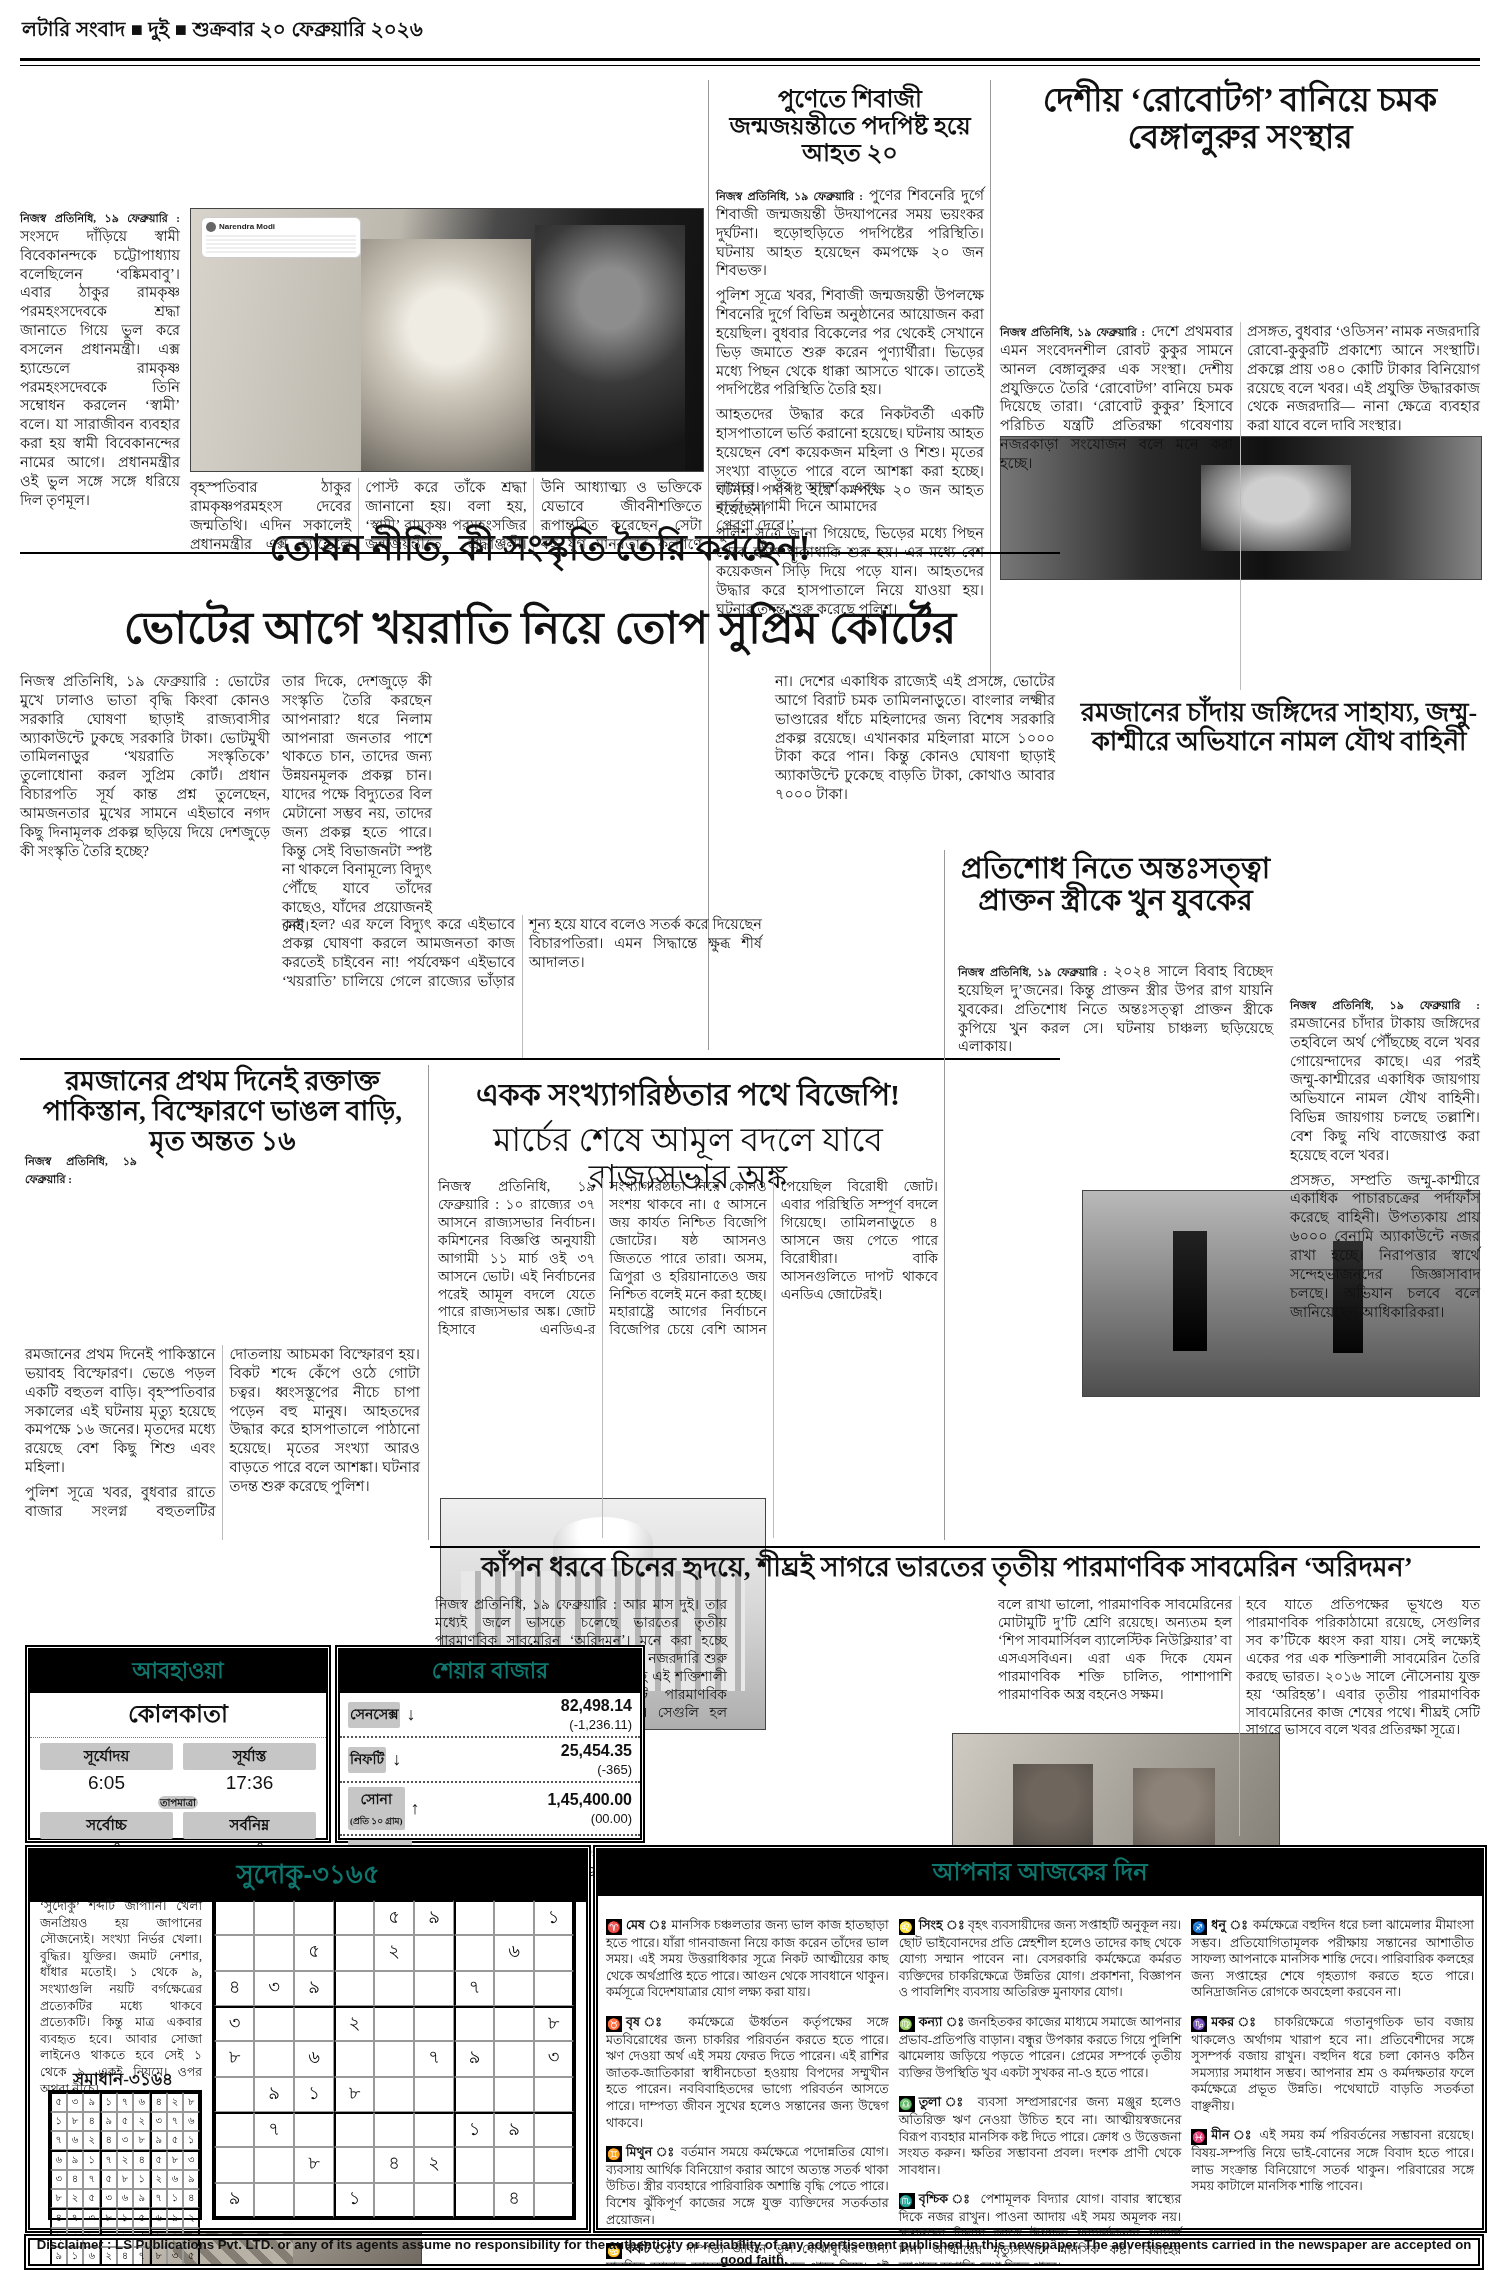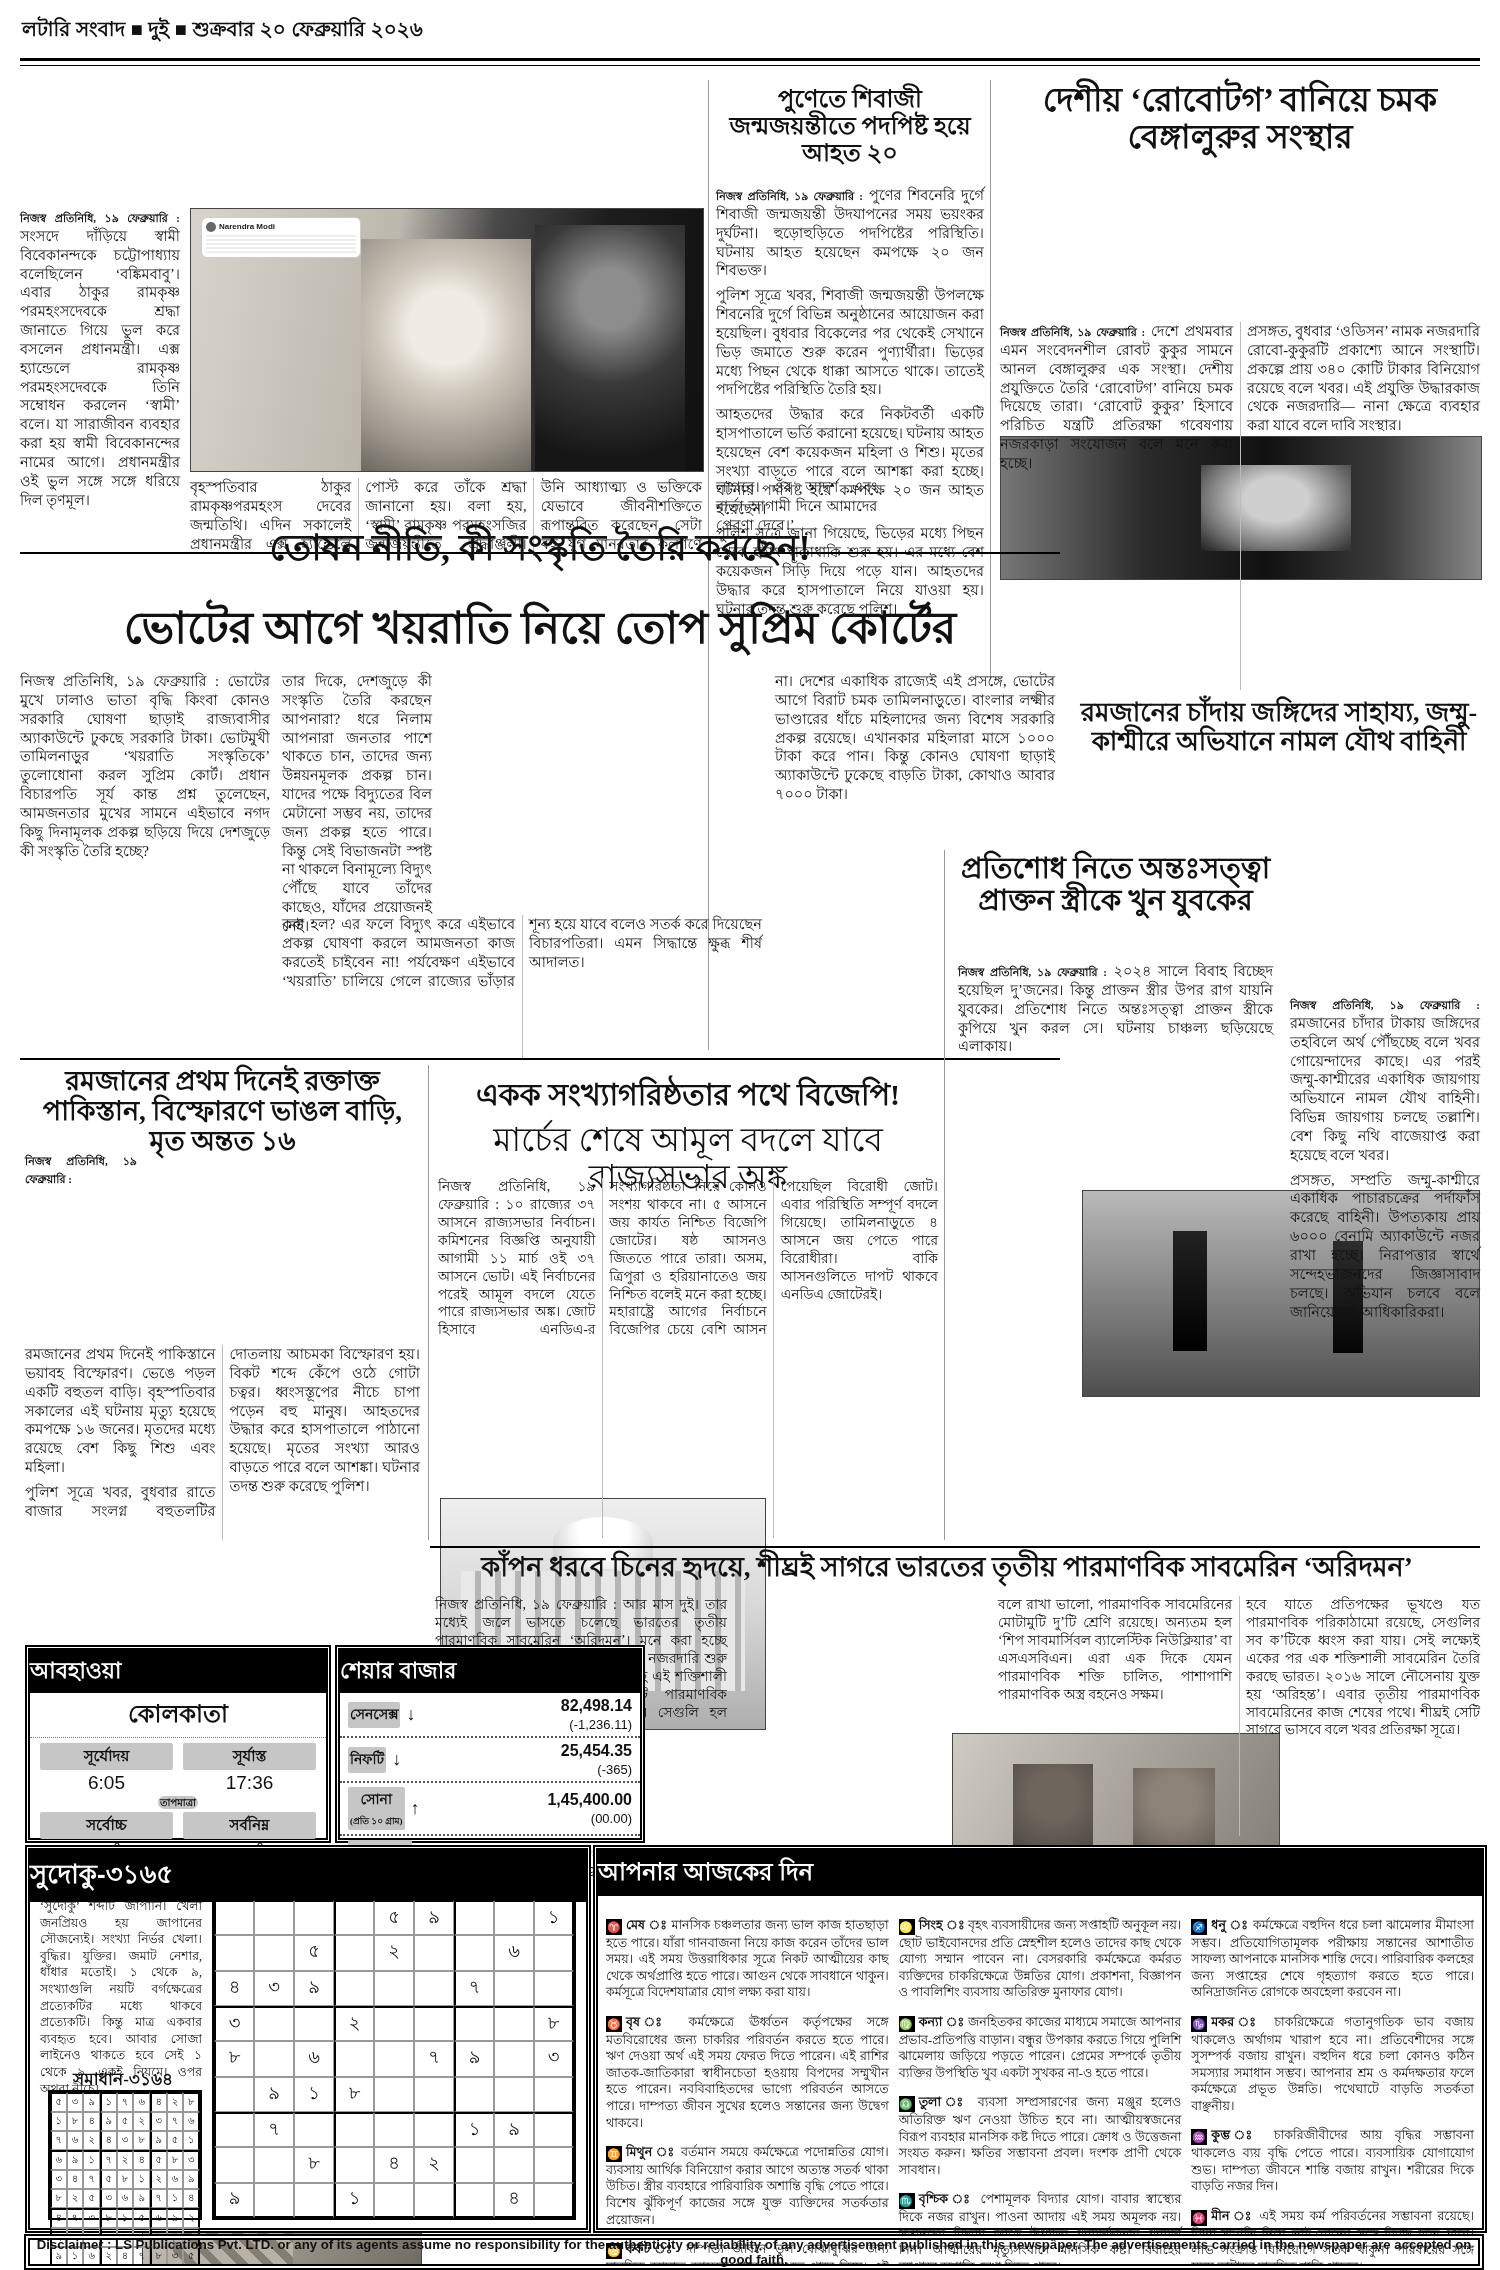--- a/index.html
+++ b/index.html
@@ -12,21 +12,21 @@
   .byline{font-weight:bold;}
   .cols2{column-count:2;column-gap:14px;column-rule:1px solid #bbb;}
   .cols3{column-count:3;column-gap:14px;column-rule:1px solid #bbb;}
   .ph{background:#888;position:relative;border:1px solid #444;}
   .vline{width:0;border-left:1px solid #999;}
   .hline{height:0;border-top:2px solid #000;}
   
   .masthead{font-family:"Liberation Sans","DejaVu Sans",sans-serif;font-weight:bold;font-size:20px;}
   .toprule{border-top:3px solid #000;border-bottom:1px solid #000;height:4px;}
   
-  .blackbar{background:#000;color:#ffffff;font-weight:bold;
+  .blackbar{background:#000;color:#0f766e;font-weight:bold;text-align:center;
             font-family:"Liberation Sans","DejaVu Sans",sans-serif;}
   .infobox{border:2px solid #000;box-shadow:0 0 0 1px #fff,0 0 0 3px #000;background:#fff;}
   .pill{background:#c6c6c6;font-weight:bold;text-align:center;border-radius:2px;padding:1px 2px;}
   .mrow{display:flex;align-items:center;gap:6px;padding:4px 8px;border-bottom:2px dotted #555;}
   .mrow:last-child{border-bottom:none;}
   .mval{margin-left:auto;text-align:right;font-family:"Liberation Sans","DejaVu Sans",sans-serif;
         font-weight:bold;font-size:16px;line-height:1.1;}
   .mchg{font-weight:normal;font-size:13px;}
   .arrow{font-size:18px;font-weight:bold;}
   
@@ -389,21 +389,20 @@
       </div>
       <div class="h-col">
         <p class="h-entry"><span class="zicon">♌</span><b>সিংহ ঃ</b> <span>বৃহৎ ব্যবসায়ীদের জন্য সপ্তাহটি অনুকূল নয়। ছোট ভাইবোনদের প্রতি স্নেহশীল হলেও তাদের কাছ থেকে যোগ্য সম্মান পাবেন না। বেসরকারি কর্মক্ষেত্রে কর্মরত ব্যক্তিদের চাকরিক্ষেত্রে উন্নতির যোগ। প্রকাশনা, বিজ্ঞাপন ও পাবলিশিং ব্যবসায় অতিরিক্ত মুনাফার যোগ।</span></p>
         <p class="h-entry"><span class="zicon">♍</span><b>কন্যা ঃ</b> <span>জনহিতকর কাজের মাধ্যমে সমাজে আপনার প্রভাব-প্রতিপত্তি বাড়ান। বন্ধুর উপকার করতে গিয়ে পুলিশি ঝামেলায় জড়িয়ে পড়তে পারেন। প্রেমের সম্পর্কে তৃতীয় ব্যক্তির উপস্থিতি খুব একটা সুখকর না-ও হতে পারে।</span></p>
         <p class="h-entry"><span class="zicon">♎</span><b>তুলা ঃ</b> <span>ব্যবসা সম্প্রসারণের জন্য মঞ্জুর হলেও অতিরিক্ত ঋণ নেওয়া উচিত হবে না। আত্মীয়স্বজনের বিরূপ ব্যবহার মানসিক কষ্ট দিতে পারে। ক্রোধ ও উত্তেজনা সংযত করুন। ক্ষতির সম্ভাবনা প্রবল। দংশক প্রাণী থেকে সাবধান।</span></p>
         <p class="h-entry"><span class="zicon">♏</span><b>বৃশ্চিক ঃ</b> <span>পেশামূলক বিদ্যার যোগ। বাবার স্বাস্থ্যের দিকে নজর রাখুন। পাওনা আদায় এই সময় অমূলক নয়। সন্তানদের বিদ্যায় আগে উপযুক্ত পরামর্শদাতার পরামর্শ নিন। আত্মীয়ের মৃত্যুসংবাদে মানসিক কষ্ট। বিবাহের ব্যাপারে অশান্তি দেখা দিতে পারে।</span></p>
       </div>
       <div class="h-col">
         <p class="h-entry"><span class="zicon">♐</span><b>ধনু ঃ</b> <span>কর্মক্ষেত্রে বহুদিন ধরে চলা ঝামেলার মীমাংসা সম্ভব। প্রতিযোগিতামূলক পরীক্ষায় সন্তানের আশাতীত সাফল্য আপনাকে মানসিক শান্তি দেবে। পারিবারিক কলহের জন্য সপ্তাহের শেষে গৃহত্যাগ করতে হতে পারে। অনিদ্রাজনিত রোগকে অবহেলা করবেন না।</span></p>
         <p class="h-entry"><span class="zicon">♑</span><b>মকর ঃ</b> <span>চাকরিক্ষেত্রে গতানুগতিক ভাব বজায় থাকলেও অর্থাগম খারাপ হবে না। প্রতিবেশীদের সঙ্গে সুসম্পর্ক বজায় রাখুন। বহুদিন ধরে চলা কোনও কঠিন সমস্যার সমাধান সম্ভব। আপনার শ্রম ও কর্মদক্ষতার ফলে কর্মক্ষেত্রে প্রভূত উন্নতি। পথেঘাটে বাড়তি সতর্কতা বাঞ্ছনীয়।</span></p>
-        <p class="h-entry"><span class="zicon">♒</span><b>কুম্ভ ঃ</b> <span>চাকরিজীবীদের আয় বৃদ্ধির সম্ভাবনা থাকলেও ব্যয় বৃদ্ধি পেতে পারে। ব্যবসায়িক যোগাযোগ শুভ। দাম্পত্য জীবনে শান্তি বজায় রাখুন। শরীরের দিকে বাড়তি নজর দিন।</span></p>
         <p class="h-entry"><span class="zicon">♓</span><b>মীন ঃ</b> <span>এই সময় কর্ম পরিবর্তনের সম্ভাবনা রয়েছে। বিষয়-সম্পত্তি নিয়ে ভাই-বোনের সঙ্গে বিবাদ হতে পারে। লাভ সংক্রান্ত বিনিয়োগে সতর্ক থাকুন। পরিবারের সঙ্গে সময় কাটালে মানসিক শান্তি পাবেন।</span></p>
       </div>
     </div>
   </div>
 
   <div class="abs footerbar" style="left:28px;top:2238px;width:1448px;height:24px;">Disclaimer : LS Publications Pvt. LTD. or any of its agents assume no responsibility for the authenticity or reliability of any advertisement published in this newspaper. The advertisements carried in the newspaper are accepted on good faith.</div>
 
 </div>
 
 </body></html>

